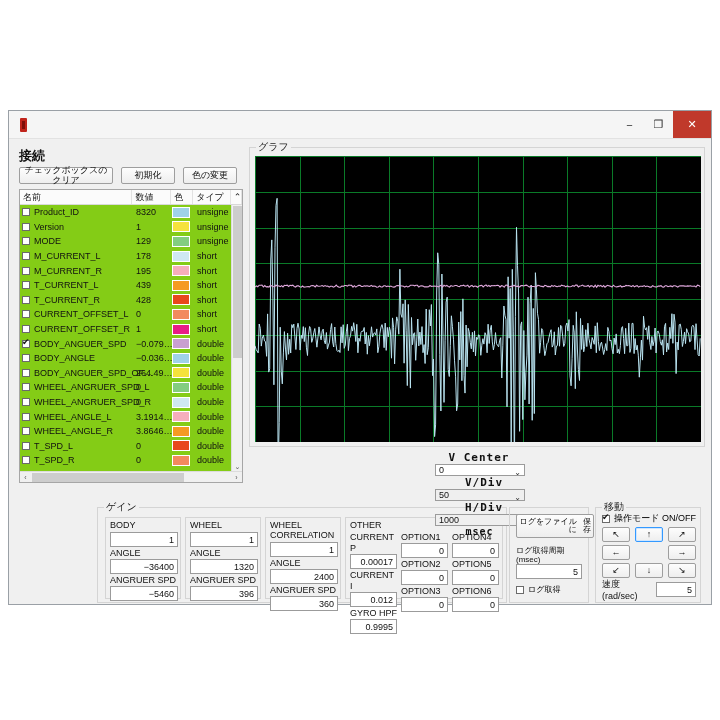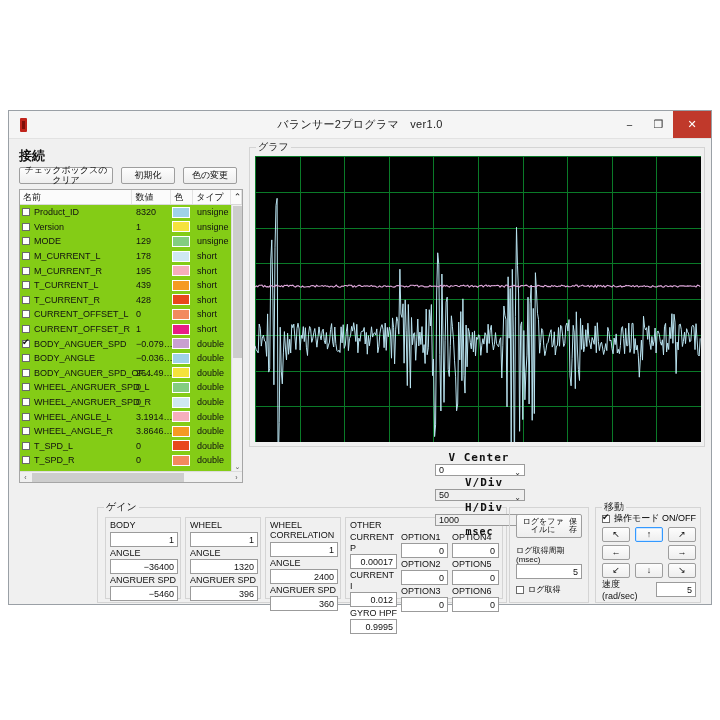--- a/index.html
+++ b/index.html
@@ -167,21 +167,21 @@
      background:#f0f0f0; display:flex; align-items:center;flex-direction:column; }
   .gc-label{ font-size:11px; font-weight:bold; color:#111; font-family:"DejaVu Sans Mono","Liberation Mono",monospace; letter-spacing:1px; }
   .combo{
     background:#ffffff; border:1px solid #9b9b9b; height:16px; position:relative;
     font-size:9px; color:#111; display:flex; align-items:center; padding-left:3px;
   }
   .combo .arrow{ position:absolute; right:3px; top:3px; font-size:8px; color:#333; }
 
   
   #grp-log{ left:500px; top:368px; width:80px; height:96px; }
-  #btn-log-save{ position:absolute; left:6px; top:6px; width:66px; height:24px; font-size:8px; }
+  #btn-log-save{ position:absolute; left:6px; top:6px; width:78px; height:24px; font-size:8px;text-align:right; }
   #lbl-log-period{ position:absolute; left:6px; top:38px; font-size:8px; color:#111; line-height:9px; }
   #fld-log-period{ position:absolute; left:6px; top:56px; width:66px; }
   #chk-log-row{ position:absolute; left:6px; top:76px; display:flex; align-items:center; font-size:8px; }
 
   
   #grp-move{ left:586px; top:368px; width:106px; height:96px; }
   #chk-mode-row{ position:absolute; left:6px; top:4px; display:flex; align-items:center; font-size:9px; }
   #dpad{ position:absolute; left:6px; top:19px; width:94px; }
   .dpad-row{ display:flex; justify-content:space-between; margin-bottom:3px; }
   .dbtn{ width:28px; height:15px; font-size:9px; }
@@ -189,21 +189,20 @@
   #speed-row{ position:absolute; left:6px; bottom:1px; display:flex; align-items:center; width:94px; }
   #speed-row .fld{ width:42px; margin-left:3px; }
 </style>
 </head>
 <body>
 
 <div id="app-window">
 
   <div id="titlebar">
     <span class="app-icon"></span>
-    <span id="title-text">バランサー2プログラマ　ver1.0</span>
     <span class="win-btns">
       <span class="win-btn">−</span>
       <span class="win-btn">❐</span>
       <span class="win-btn close">✕</span>
     </span>
   </div>
 
   <div id="client">
 
     <div id="sec-connect-title">接続</div>

